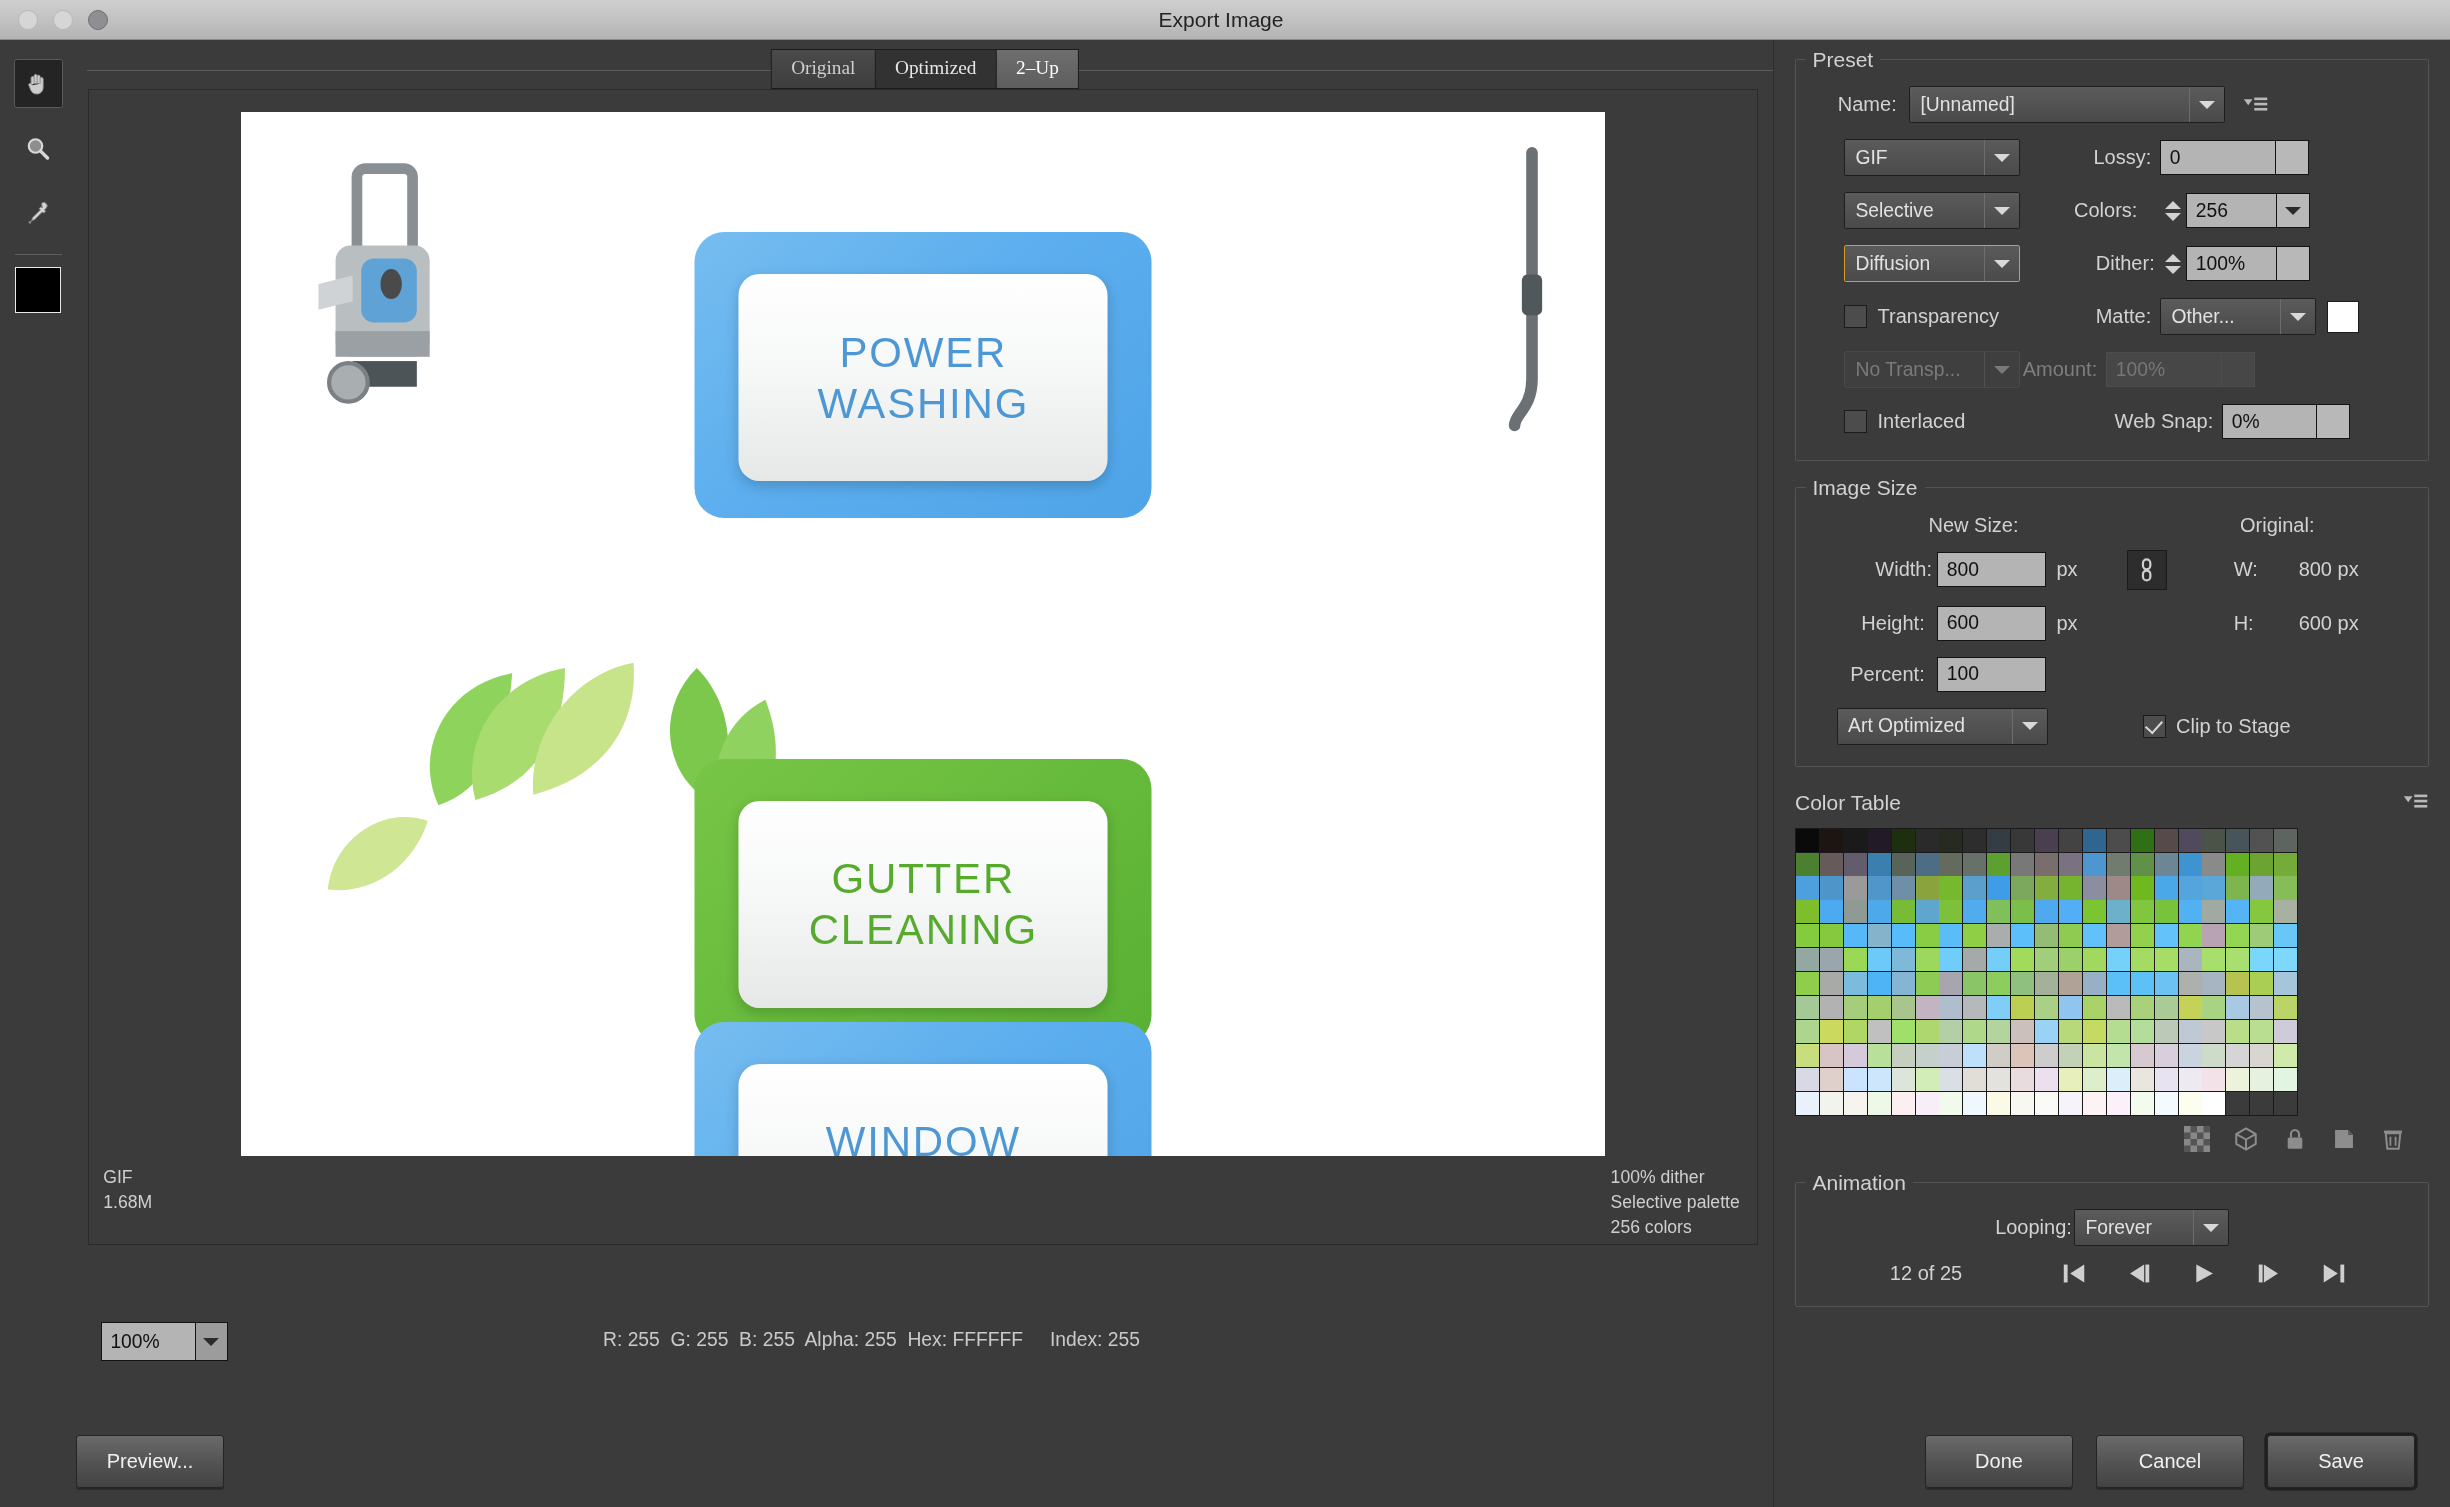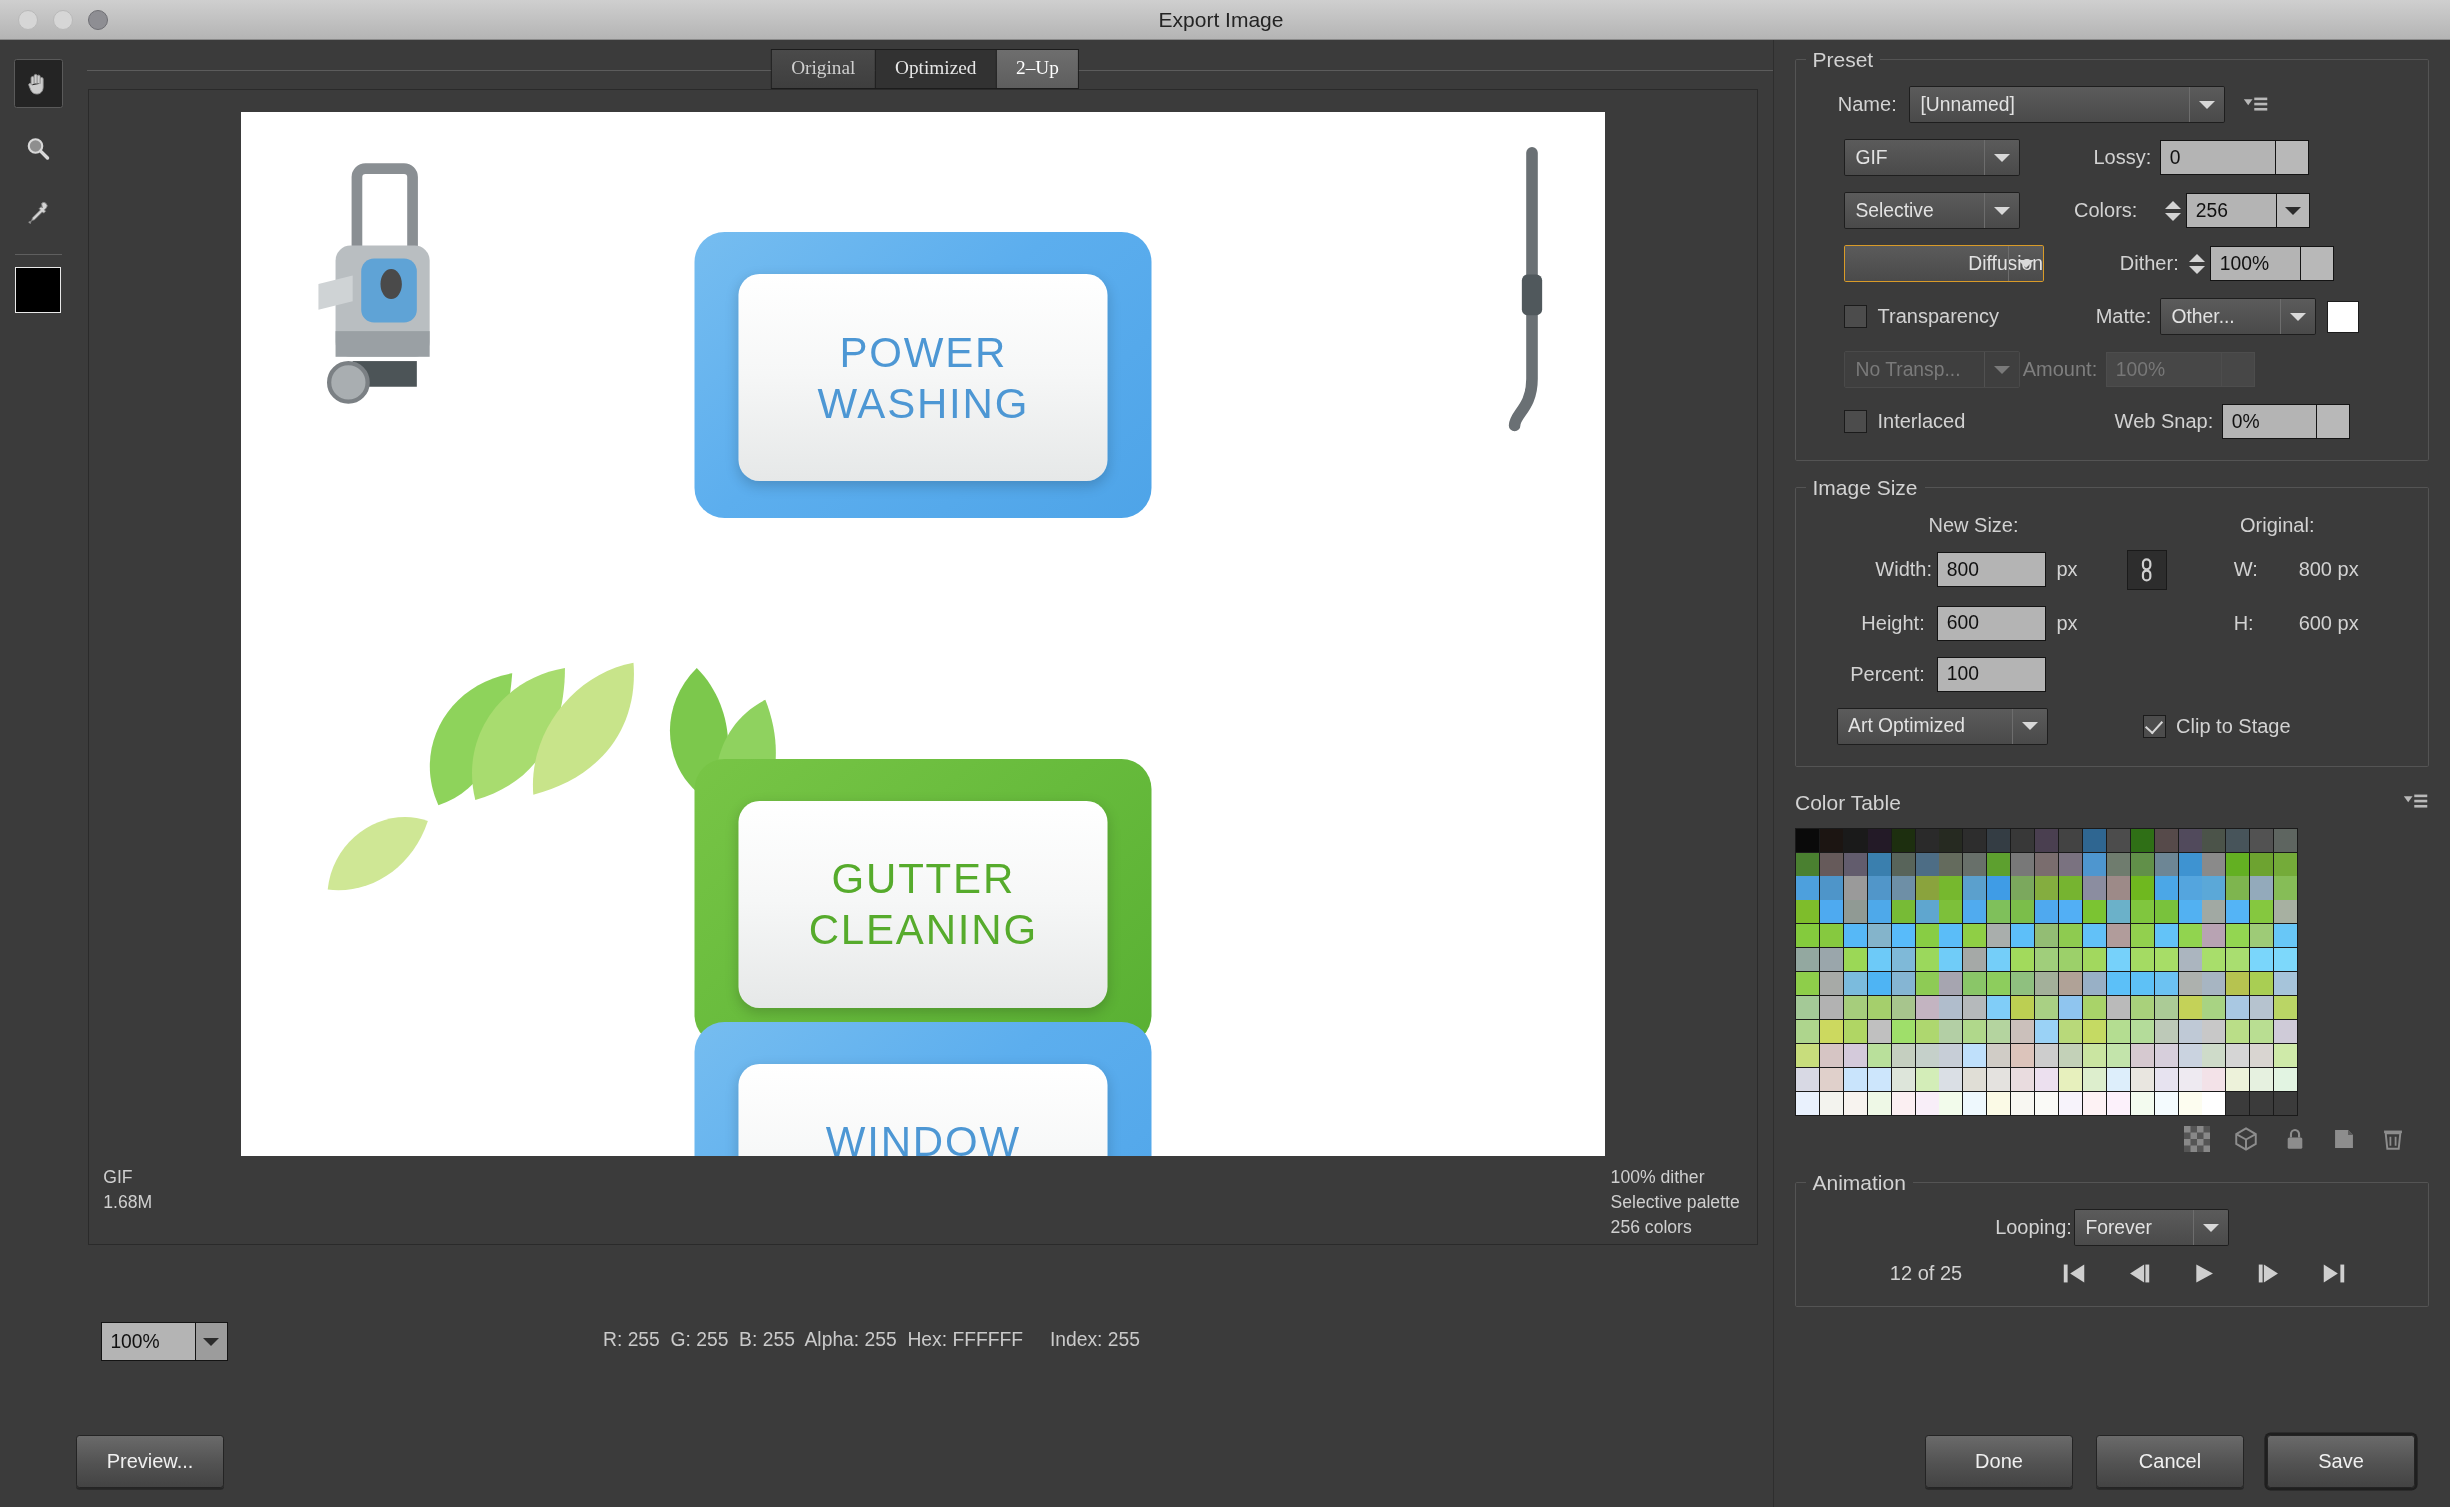--- a/index.html
+++ b/index.html
@@ -457,21 +457,21 @@
             </div>
           <div style="display:flex;">
             <div class="field" style="width:91px;">256</div>
             <div class="stepbtn">
                 <i class="caret" style="border-top-color:#2b2b2b;"></i>
               </div>
           </div>
         </div>
 
         <div class="row">
-          <div class="select focus" style="width:200px;margin-left:32px;justify-content:flex-end;">
+          <div class="select focus" style="width:176px;margin-left:32px;">
             <span>Diffusion</span>
             <span class="arrowbox">
                 <i class="caret"></i>
               </span>
           </div>
           <div class="lbl" style="margin-left:54px;width:86px;text-align:right;padding-right:5.3px;">Dither:</div>
           <div class="spin">
               <i class="sp-up"></i>
               <i class="sp-dn"></i>
             </div>

